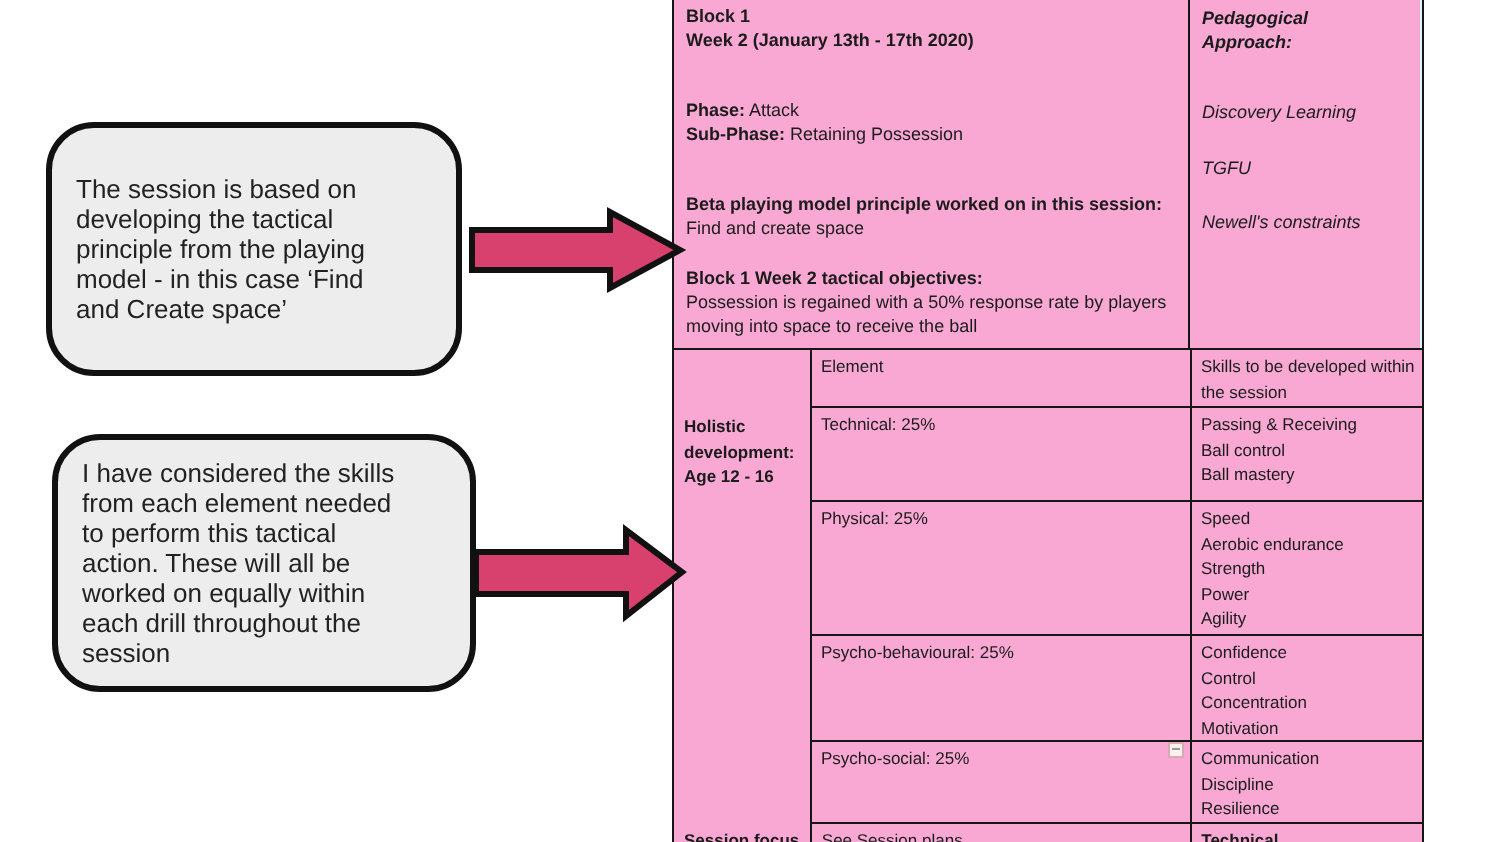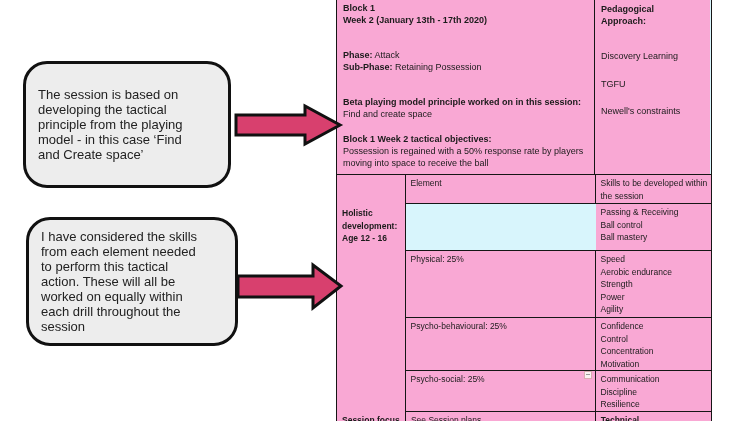--- a/index.html
+++ b/index.html
@@ -47,21 +47,21 @@
     line-height: 12px;
   }
   .cell { background: #f9a8d4; overflow: hidden; }
 
   .sec1 { display: flex; height: 175px; border-bottom: 1.5px solid #161616; }
   .sec1-main {
     width: 258px;
     border-right: 1.5px solid #161616;
     padding: 2px 5px 0 6px;
   }
-  .sec1-ped { width: 115px; padding: 3px 13px 0 6px; }
+  .sec1-ped { width: 115px; padding: 3px 13px 0 6px; font-style: italic; }
 
   .sec1-main .para-phase { margin-top: 23px; }
   .sec1-main .para-principle { margin-top: 23px; }
   .sec1-main .para-objectives { margin-top: 13px; }
 
   .ped-item-1 { margin-top: 23px; }
   .ped-item-2 { margin-top: 16px; }
   .ped-item-3 { margin-top: 15px; }
 
   b { font-weight: bold; }
@@ -142,20 +142,21 @@
       <div class="cell holistic-cell preline">Holistic
 development:
 Age 12 - 16</div>
       <div class="sec2-rows">
         <div class="sec2-row row-h1">
           <div class="cell el-cell">Element</div>
           <div class="cell sk-cell preline">Skills to be developed within
 the session</div>
         </div>
         <div class="sec2-row row-h2">
+          <div class="cell el-cell">Technical: 25%</div>
           <div class="cell sk-cell preline">Passing &amp; Receiving
 Ball control
 Ball mastery</div>
         </div>
         <div class="sec2-row row-h3">
           <div class="cell el-cell">Physical: 25%</div>
           <div class="cell sk-cell preline">Speed
 Aerobic endurance
 Strength
 Power

